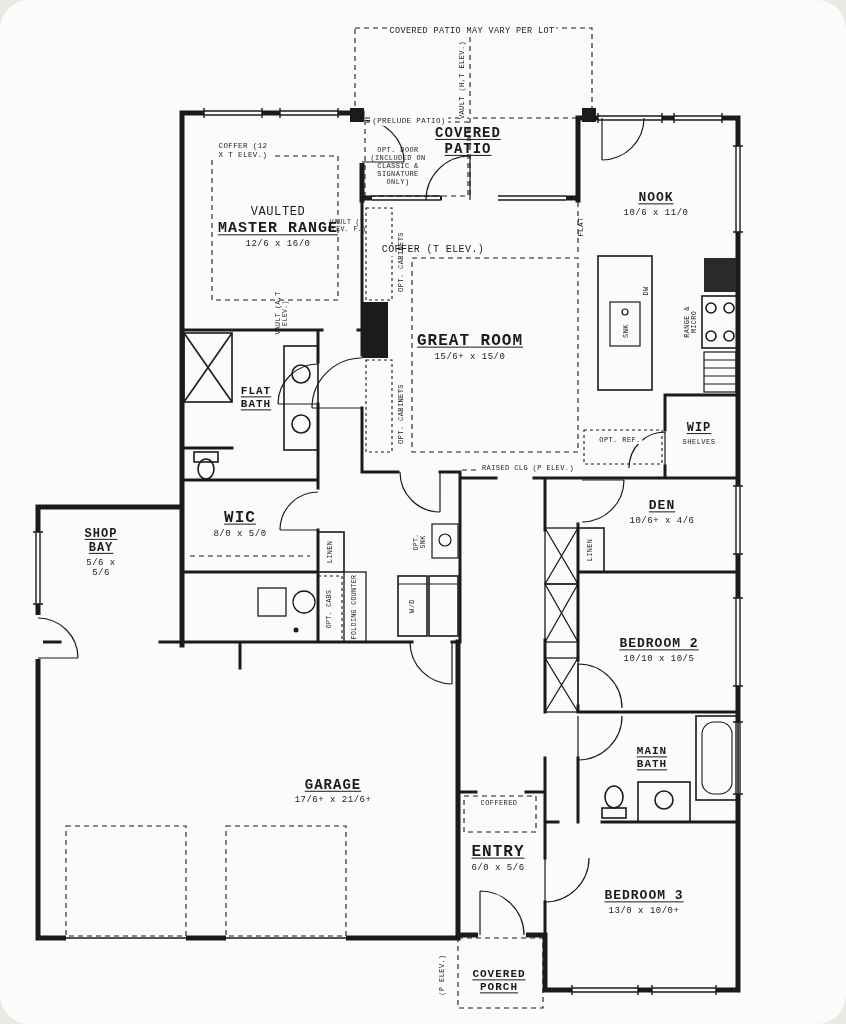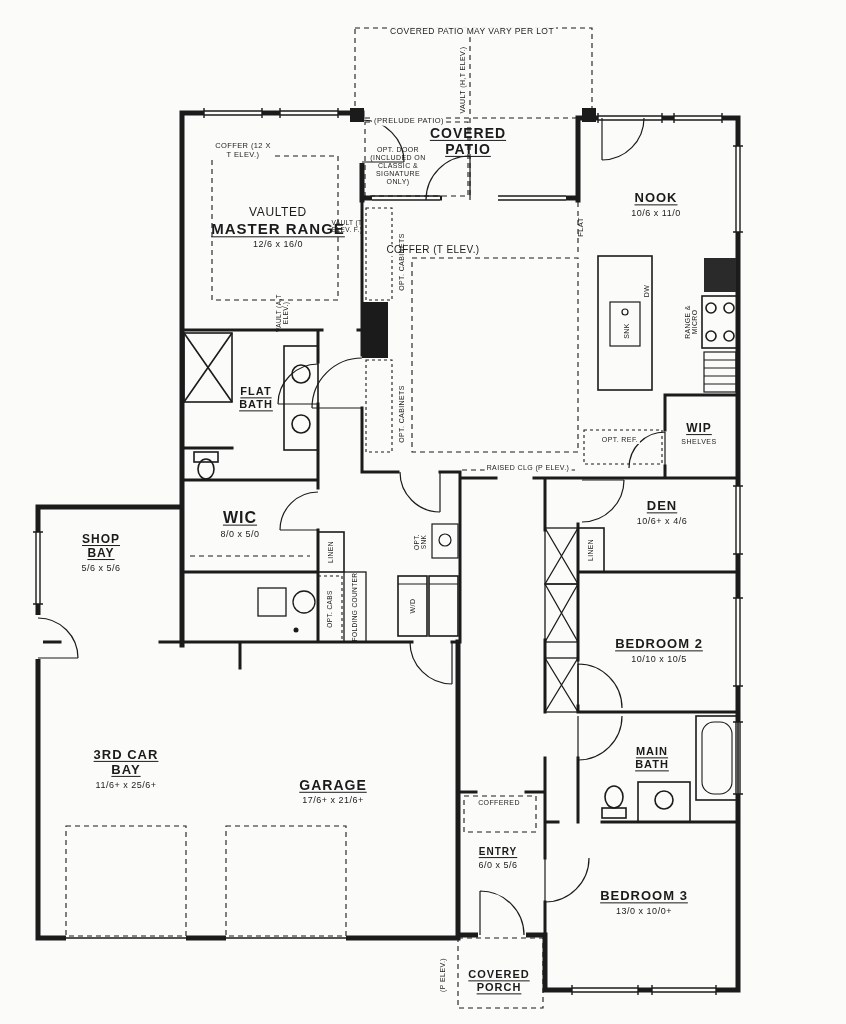--- a/index.html
+++ b/index.html
@@ -1,17 +1,17 @@
 <!DOCTYPE html>
 <html><head>
 <meta charset="utf-8">
 <style>
   html,body{margin:0;padding:0;background:#e9e9e6;}
   .plan{position:relative;width:846px;height:1024px;background:#fbfbf9;
-        font-family:Liberation Sans, sans-serif;color:#1b1b1b;overflow:hidden;}
+        font-family:Liberation Mono, monospace;color:#1b1b1b;overflow:hidden;border-radius:29px;}
   .plan svg{position:absolute;left:0;top:0;}
   .lbl,.vlbl,.room-label{position:absolute;text-align:center;letter-spacing:.4px;line-height:1.15;}
   .lbl{transform:translate(-50%,-50%);white-space:nowrap;}
   .lbl.wrap{white-space:normal;}
   .vlbl{transform:translate(-50%,-50%) rotate(-90deg);white-space:nowrap;line-height:1.1;}
   .vlbl.wrap{white-space:normal;}
   .bg{background:#fbfbf9;padding:0 2px;}
   .room-label{transform:translate(-50%,-50%);}
   .room-name{font-weight:bold;text-decoration:underline;text-underline-offset:2px;letter-spacing:1px;}
   .room-dims{font-size:9px;margin-top:2px;letter-spacing:.5px;}
@@ -246,20 +246,24 @@
   <div class="room-label" style="left:656px;top:205px">
     <div class="room-name" style="font-size:13px">NOOK</div>
     <div class="room-dims">10/6 x 11/0</div>
   </div>
 
   <div class="vlbl" style="left:581px;top:227px;font-size:7.5px">FLAT</div>
   <div class="lbl bg" style="left:433px;top:250px;font-size:10px">COFFER (T ELEV.)</div>
   <div class="vlbl" style="left:402px;top:262px;font-size:7px">OPT. CABINETS</div>
   <div class="vlbl" style="left:402px;top:414px;font-size:7px">OPT. CABINETS</div>
 
+  <div class="room-label" style="left:470px;top:347px">
+    <div class="room-name" style="font-size:16px">GREAT ROOM</div>
+    <div class="room-dims">15/6+ x 15/0</div>
+  </div>
 
   <div class="vlbl" style="left:647px;top:291px;font-size:7px">DW</div>
   <div class="vlbl" style="left:627px;top:331px;font-size:7px">SNK</div>
   <div class="vlbl wrap" style="left:691px;top:322px;width:48px;font-size:6.8px">RANGE &amp; MICRO</div>
 
   <div class="room-label" style="left:256px;top:398px;width:46px">
     <div class="room-name" style="font-size:11px">FLAT BATH</div>
   </div>
 
   <div class="lbl bg" style="left:620px;top:440px;font-size:7px">OPT. REF.</div>
@@ -292,38 +296,34 @@
   <div class="vlbl wrap" style="left:420px;top:542px;width:28px;font-size:6.5px">OPT. SNK</div>
   <div class="vlbl" style="left:413px;top:606px;font-size:7px">W/D</div>
   <div class="vlbl" style="left:355px;top:607px;font-size:6.5px">FOLDING COUNTER</div>
   <div class="vlbl" style="left:330px;top:609px;font-size:6.5px">OPT. CABS</div>
 
   <div class="room-label" style="left:659px;top:651px">
     <div class="room-name" style="font-size:13px">BEDROOM 2</div>
     <div class="room-dims">10/10 x 10/5</div>
   </div>
 
-  <div class="room-label" style="left:126px;top:769px;width:84px">
-    <div class="room-name" style="font-size:13px">3RD CAR BAY</div>
-    <div class="room-dims">11/6+ x 25/6+</div>
-  </div>
 
   <div class="room-label" style="left:333px;top:791px">
     <div class="room-name" style="font-size:14px">GARAGE</div>
     <div class="room-dims">17/6+ x 21/6+</div>
   </div>
 
   <div class="room-label" style="left:652px;top:758px;width:42px">
     <div class="room-name" style="font-size:11px">MAIN BATH</div>
   </div>
 
   <div class="lbl bg" style="left:499px;top:803px;font-size:7px">COFFERED</div>
 
   <div class="room-label" style="left:498px;top:858px">
-    <div class="room-name" style="font-size:10px">ENTRY</div>
+    <div class="room-name" style="font-size:16px">ENTRY</div>
     <div class="room-dims">6/0 x 5/6</div>
   </div>
 
   <div class="room-label" style="left:644px;top:903px">
     <div class="room-name" style="font-size:13px">BEDROOM 3</div>
     <div class="room-dims">13/0 x 10/0+</div>
   </div>
 
   <div class="room-label" style="left:499px;top:981px;width:66px">
     <div class="room-name" style="font-size:11px">COVERED PORCH</div>

